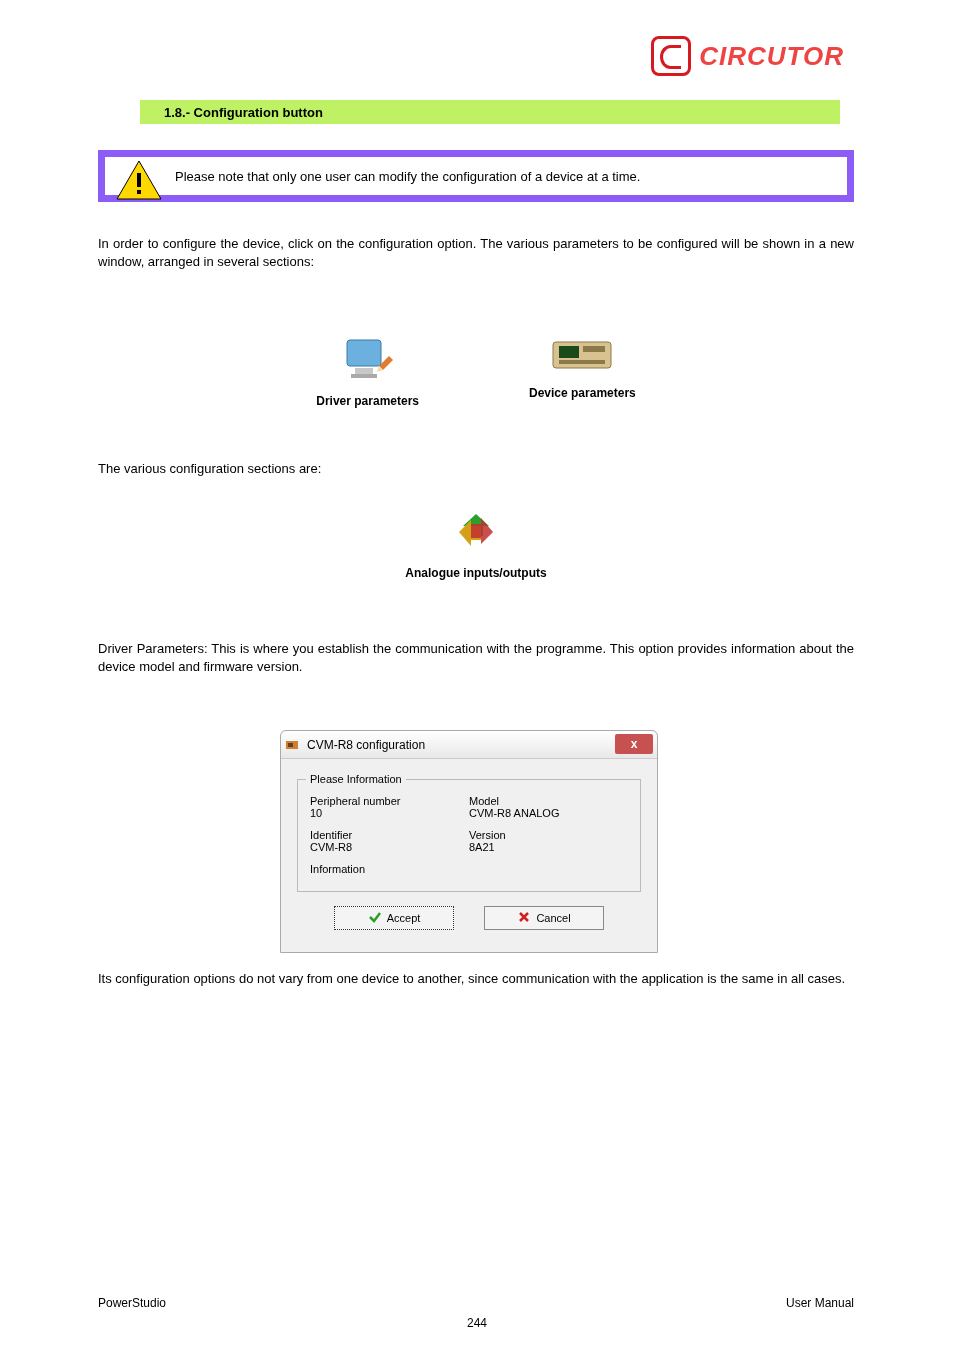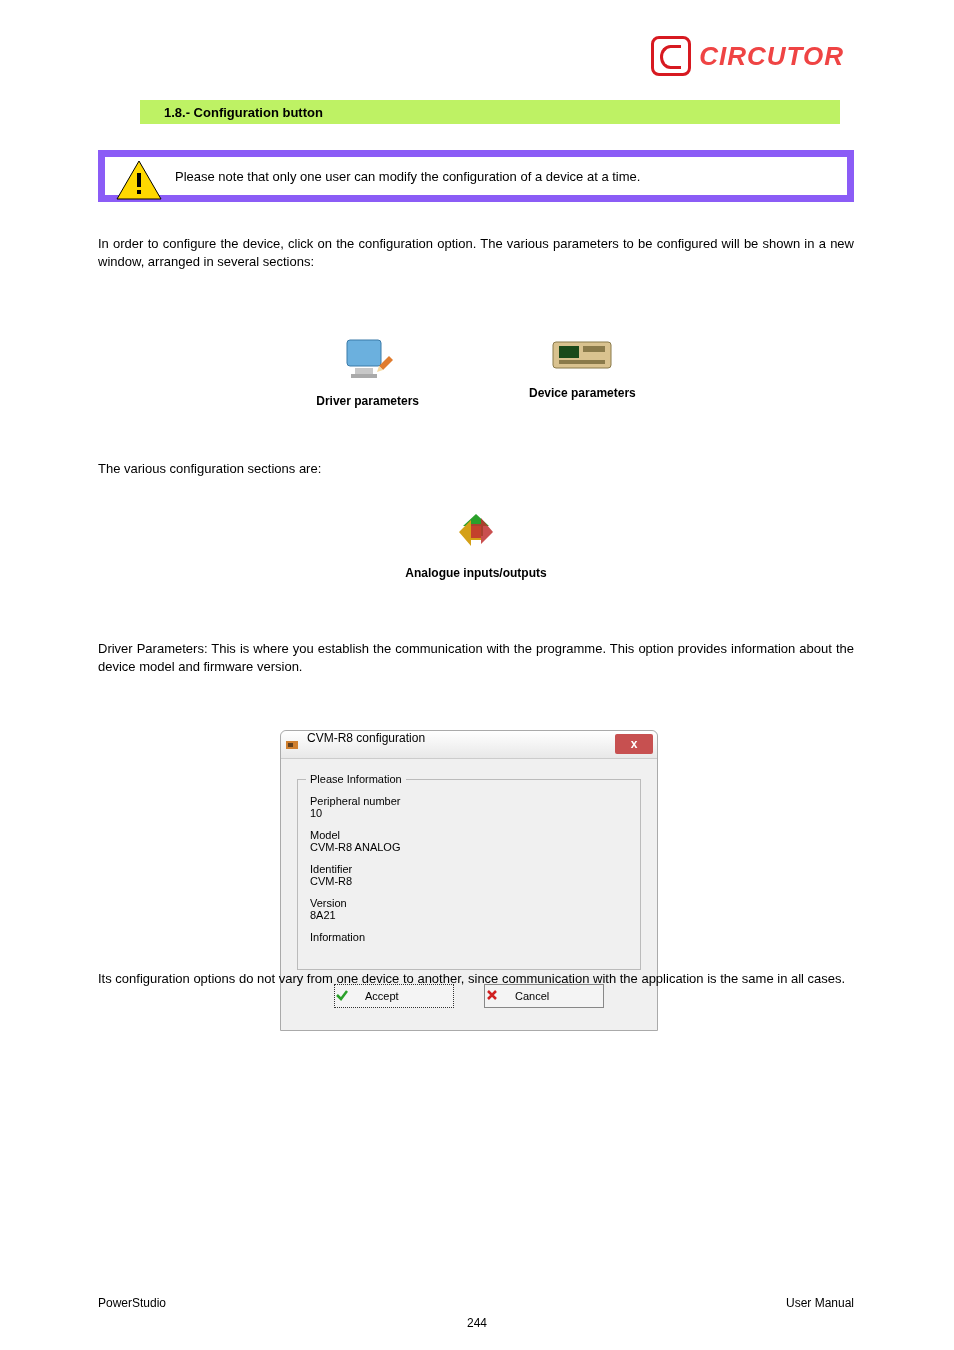--- a/index.html
+++ b/index.html
@@ -109,20 +109,21 @@
       border: 1px solid #aaa;
       border-radius: 6px 6px 0 0;
       font-family: "Segoe UI", Tahoma, sans-serif;
       font-size: 12px;
     }
     .dialog-title {
       height: 28px;
       background: linear-gradient(#fff, #e8e8e8);
       border-radius: 6px 6px 0 0;
       display: flex;
+      align-items: center;
       padding: 0 6px;
       border-bottom: 1px solid #ccc;
       position: relative;
     }
     .dialog-title-text { margin-left: 20px; font-size: 12px; }
     .dialog-close {
       position: absolute;
       right: 4px;
       top: 3px;
       width: 38px;
@@ -141,39 +142,40 @@
       font-size: 11px;
       font-family: Tahoma, sans-serif;
     }
     .fieldset-legend {
       font-size: 11px;
       padding: 0 4px;
       margin-left: -4px;
     }
     .info-grid {
       display: grid;
-      grid-template-columns: 1fr;
+      grid-template-columns: 1fr 1fr;
       row-gap: 10px;
     }
     .info-label { font-size: 11px; }
     .info-value { font-size: 11px; }
     .dialog-buttons {
       display: flex;
       justify-content: center;
       gap: 30px;
       padding: 14px 0 16px 0;
     }
     .dlg-btn {
       width: 120px;
       height: 24px;
       background: #f4f4f4;
       border: 1px solid #888;
       display: flex;
       align-items: center;
-      gap: 16px;
+      justify-content: center;
+      gap: 5px;
       font-size: 11px;
       cursor: pointer;
     }
     .dlg-btn.accept { border: 1px dotted #333; }
     .footer {
       position: absolute;
       bottom: 40px;
       left: 98px;
       width: 756px;
       display: flex;

